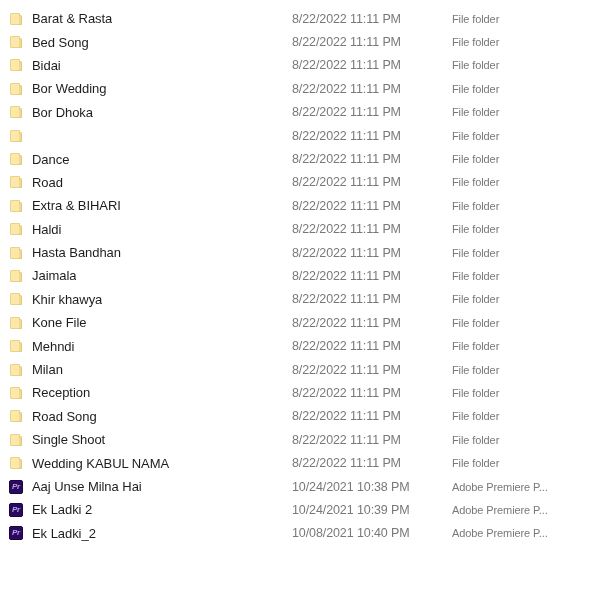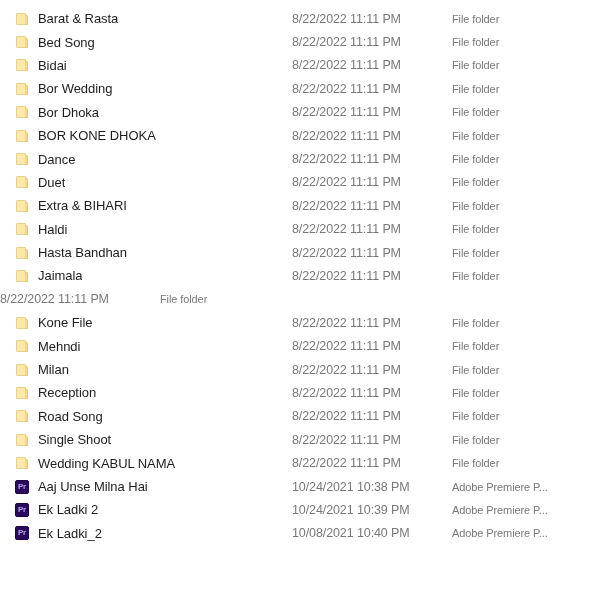--- a/index.html
+++ b/index.html
@@ -27,21 +27,21 @@
     align-items: center;
     position: relative;
     width: 600px;
   }
 
   .cell-name {
     display: flex;
     align-items: center;
     width: 292px;
     flex: 0 0 292px;
-    padding-left: 14px;
+    padding-left: 8px;
     overflow: hidden;
   }
 
   .icon-wrap {
     width: 16px;
     height: 16px;
     flex: 0 0 16px;
     margin-right: 8px;
     display: flex;
     align-items: center;
@@ -79,20 +79,21 @@
   
   .pr-icon {
     width: 14px;
     height: 14px;
     background: #2a0a5e;
     border: 1px solid #1c0642;
     border-radius: 2px;
     display: flex;
     align-items: center;
     justify-content: center;
+    font-style: italic;
   }
   .pr-icon span {
     color: #b6a2ea;
     font-family: "Liberation Sans", sans-serif;
     font-size: 8px;
     font-weight: bold;
     line-height: 1;
     letter-spacing: -0.3px;
   }
 
@@ -193,21 +194,20 @@
       <div class="cell-type">File folder</div>
     </div>
     <div class="row">
       <div class="cell-name">
         <div class="icon-wrap">
           <div class="folder-icon">
             <div class="body"></div>
             <div class="tab"></div>
           </div>
         </div>
-        <span class="name-text">BOR KONE DHOKA</span>
       </div>
       <div class="cell-date">8/22/2022 11:11 PM</div>
       <div class="cell-type">File folder</div>
     </div>
     <div class="row">
       <div class="cell-name">
         <div class="icon-wrap">
           <div class="folder-icon">
             <div class="body"></div>
             <div class="tab"></div>
@@ -219,21 +219,21 @@
       <div class="cell-type">File folder</div>
     </div>
     <div class="row">
       <div class="cell-name">
         <div class="icon-wrap">
           <div class="folder-icon">
             <div class="body"></div>
             <div class="tab"></div>
           </div>
         </div>
-        <span class="name-text">Duet</span>
+        <span class="name-text">Road</span>
       </div>
       <div class="cell-date">8/22/2022 11:11 PM</div>
       <div class="cell-type">File folder</div>
     </div>
     <div class="row">
       <div class="cell-name">
         <div class="icon-wrap">
           <div class="folder-icon">
             <div class="body"></div>
             <div class="tab"></div>
@@ -277,20 +277,29 @@
             <div class="body"></div>
             <div class="tab"></div>
           </div>
         </div>
         <span class="name-text">Jaimala</span>
       </div>
       <div class="cell-date">8/22/2022 11:11 PM</div>
       <div class="cell-type">File folder</div>
     </div>
     <div class="row">
+      <div class="cell-name">
+        <div class="icon-wrap">
+          <div class="folder-icon">
+            <div class="body"></div>
+            <div class="tab"></div>
+          </div>
+        </div>
+        <span class="name-text">Khir khawya</span>
+      </div>
       <div class="cell-date">8/22/2022 11:11 PM</div>
       <div class="cell-type">File folder</div>
     </div>
     <div class="row">
       <div class="cell-name">
         <div class="icon-wrap">
           <div class="folder-icon">
             <div class="body"></div>
             <div class="tab"></div>
           </div>

